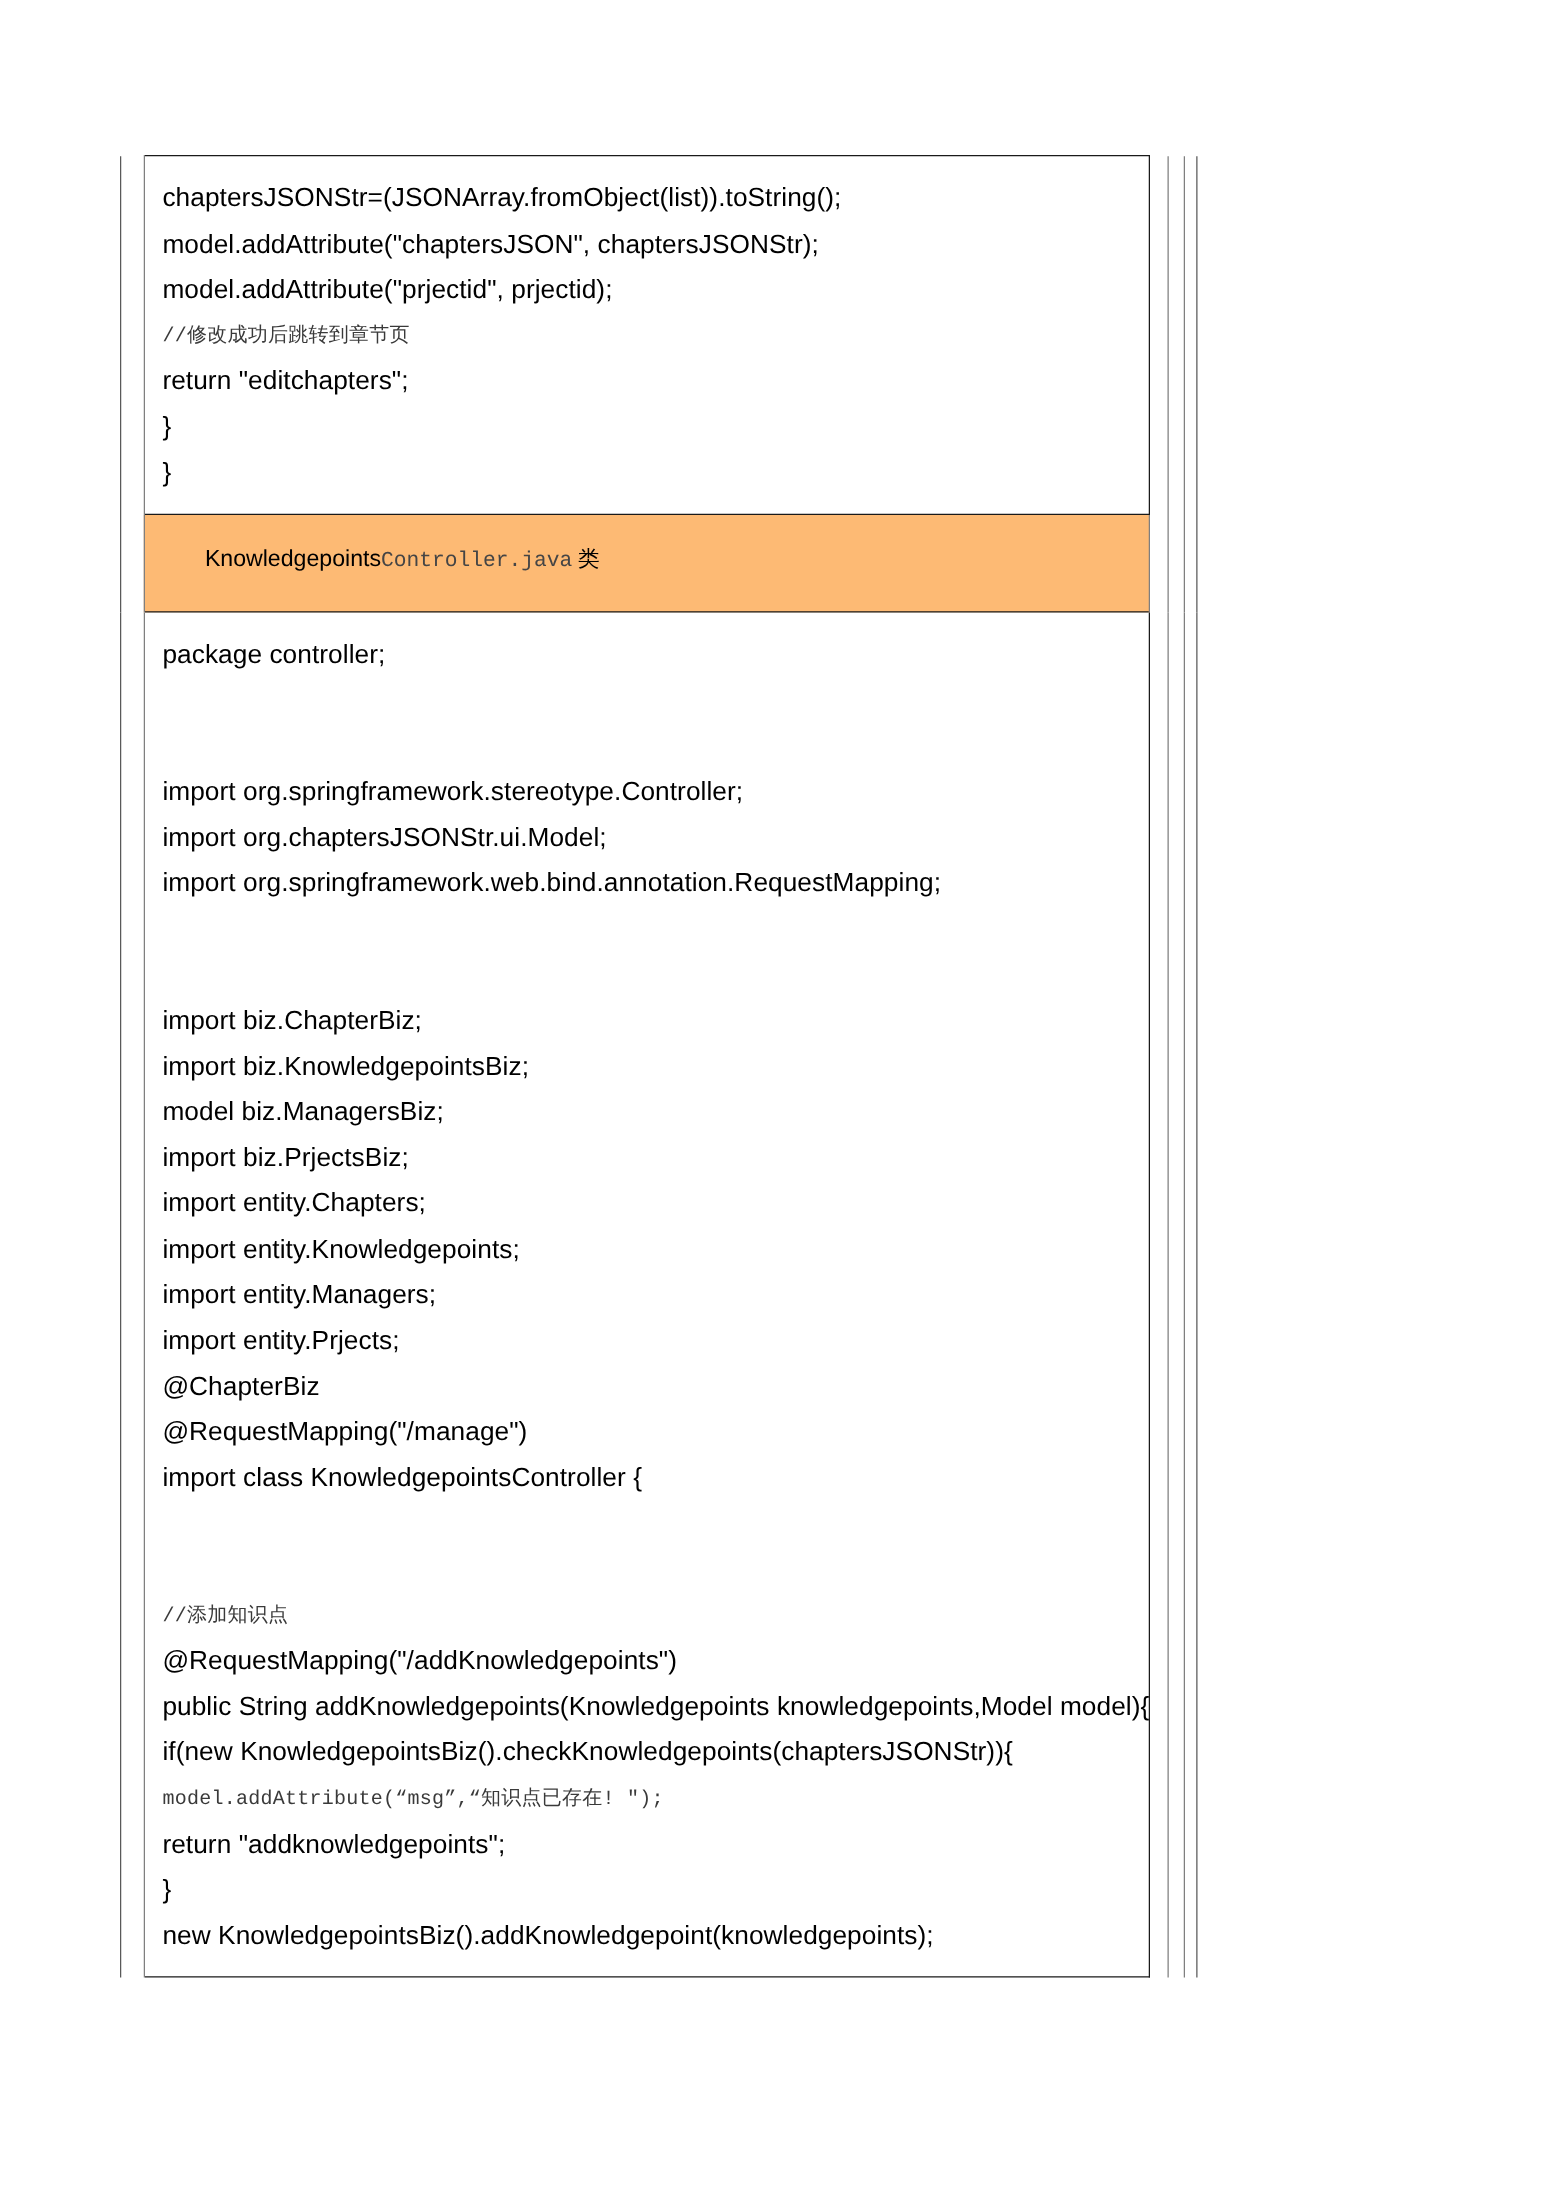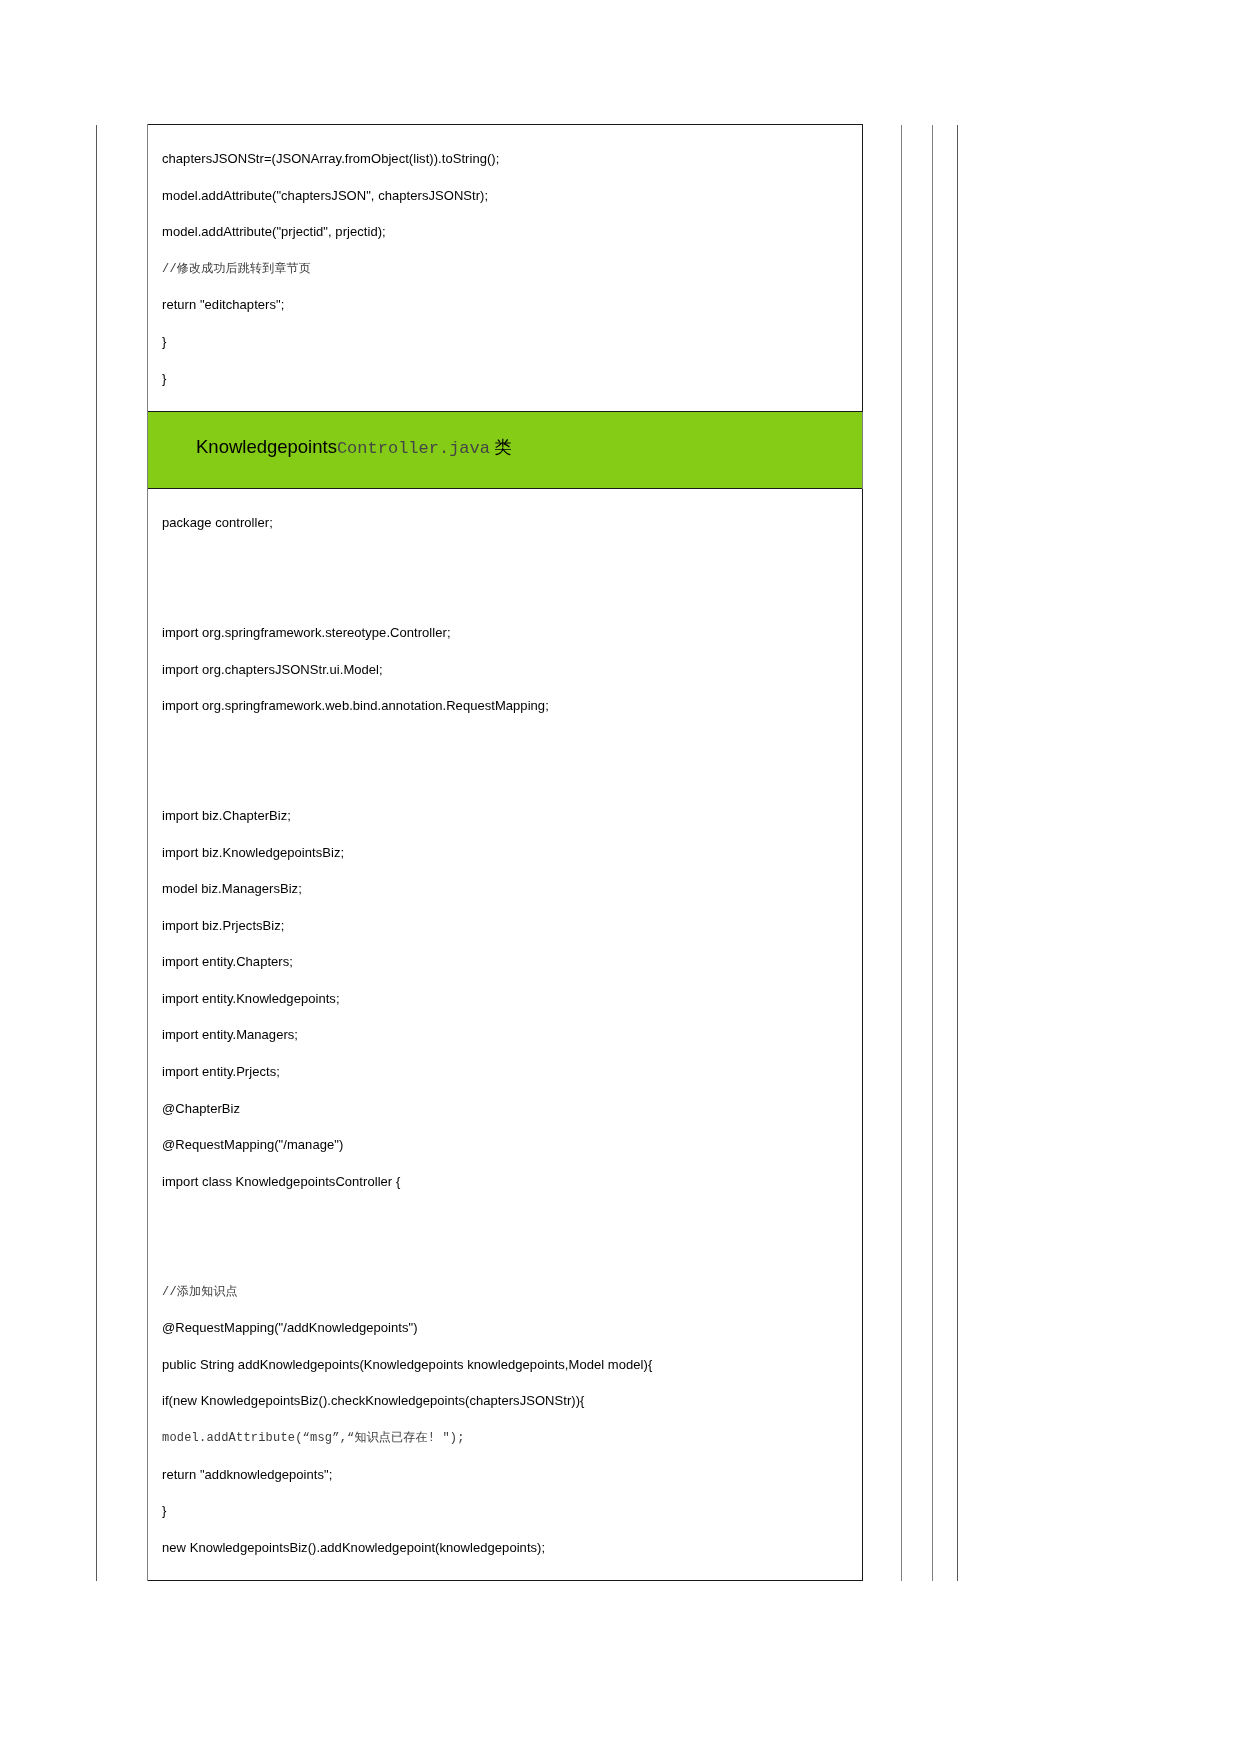--- a/index.html
+++ b/index.html
@@ -51,52 +51,52 @@
     border: 1.6px solid #1a1a1a;
     padding: 16px 0 14px 14px;
     vertical-align: top;
     background: #fff;
   }
   .title-cell {
     border: none;
     border-top: 1.6px solid #1a1a1a;
     padding: 22px 0 26px 48px;
     vertical-align: top;
-    background: #84cc16;
+    background: #fdba74;
   }
   .rcol {
     border-left: 1.2px solid #7f7f7f;
     border-right: 1.2px solid #7f7f7f;
     background: #fff;
   }
   .rcol-plain {
     border-right: 1.2px solid #7f7f7f;
     background: #fff;
   }
   .rcol-outer {
     border-right: 1.2px solid #595959;
     background: #fff;
   }
 
   
   .code-line {
     font-family: "Liberation Sans", sans-serif;
-    font-size: 13px;
+    font-size: 21px;
     line-height: 36.6px;
     white-space: pre;
     color: #000;
     letter-spacing: 0.05px;
   }
   .code-line.blank {
     height: 36.6px;
   }
   
   .code-line.mono {
     font-family: "Liberation Mono", "DejaVu Sans Mono", monospace;
-    font-size: 12px;
+    font-size: 16px;
     color: #3a3a3a;
     letter-spacing: 0.2px;
   }
 
   
   .overflow {
     position: relative;
     z-index: 5;
   }
 

